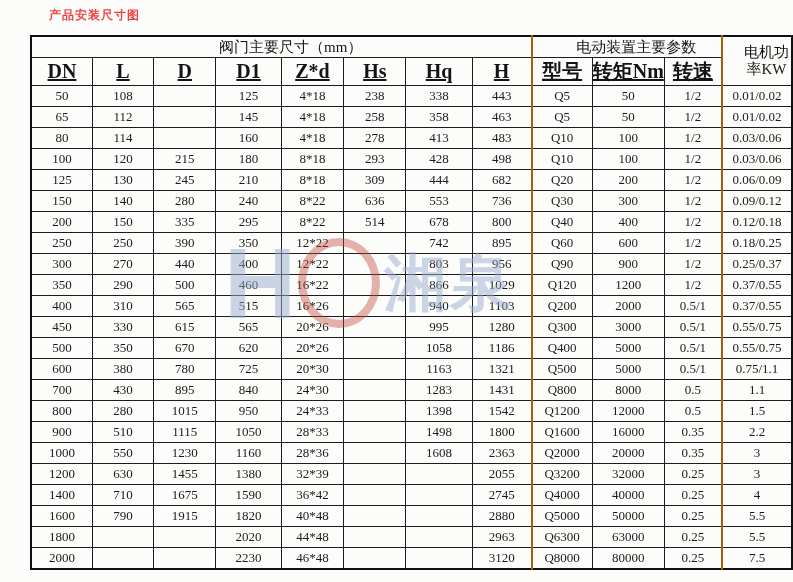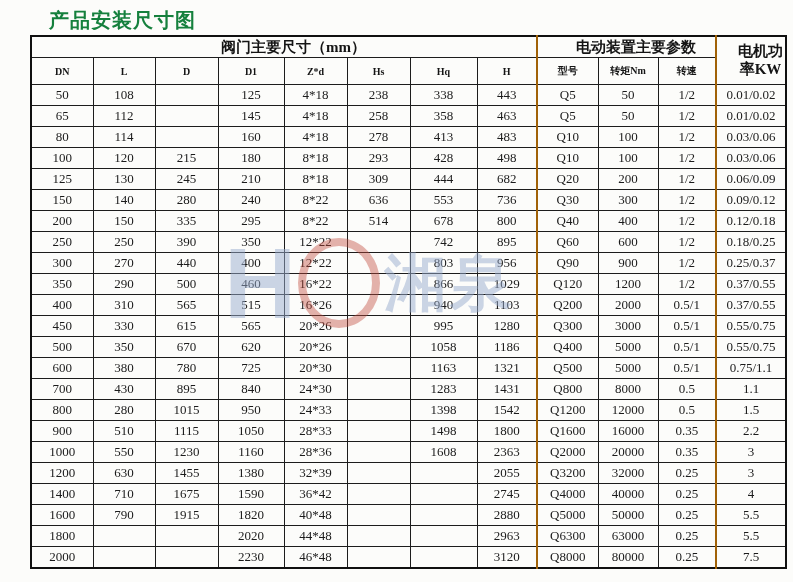--- a/index.html
+++ b/index.html
@@ -3,35 +3,35 @@
 <meta charset="utf-8">
 <style>
   html,body{margin:0;padding:0;}
   body{
     width:793px;height:582px;position:relative;overflow:hidden;
     background:#fcfcfa;color:#141414;
     font-family:"Liberation Serif","DejaVu Serif",serif;
   }
   .page-title{
     position:absolute;left:49px;top:7px;
-    font-size:20px;font-weight:bold;letter-spacing:1px;color:#15803d;
+    font-size:12px;font-weight:bold;letter-spacing:1px;color:#ef4444;
   }
   table.dim-table{
     position:absolute;left:30px;top:35px;
     border-collapse:collapse;table-layout:fixed;
     border:2px solid #101010;
     background:transparent;
   }
   .dim-table th,.dim-table td{
     border:1px solid #1c1c1c;
     text-align:center;vertical-align:middle;
     padding:0;white-space:nowrap;overflow:hidden;
   }
-  .dim-table thead tr.group-row th{height:20px;font-size:15px;font-weight:bold;padding-left:19px;}
-  .dim-table thead tr.col-row th{height:26px;font-size:10px;font-weight:bold;}
+  .dim-table thead tr.group-row th{height:20px;font-size:15px;font-weight:normal;padding-left:19px;}
+  .dim-table thead tr.col-row th{height:26px;font-size:20px;font-weight:bold;text-decoration:underline;}
   .dim-table tbody td{height:20px;font-size:13px;font-weight:normal;color:#1b1b1b;}
   .dim-table .sec{border-left:2px solid #a16207;}
   .power-head{line-height:1.15;font-size:14px;}
   
   .watermark{
     position:absolute;left:224px;top:228px;width:352px;height:110px;
     display:flex;align-items:center;pointer-events:none;z-index:4;
   }
   .wm-letter{
     font-family:"Liberation Sans","DejaVu Sans",sans-serif;

